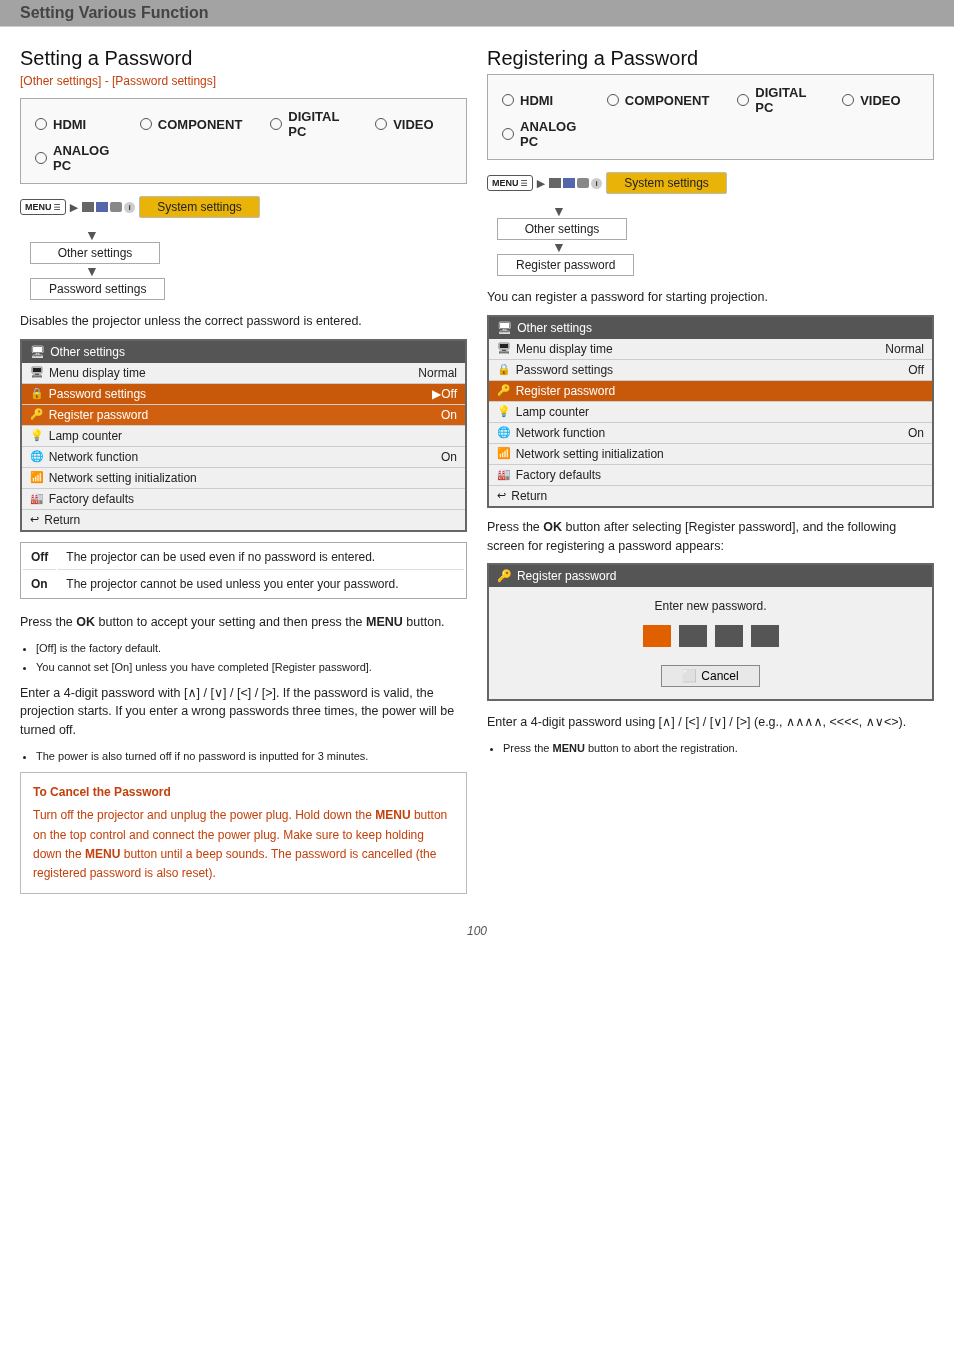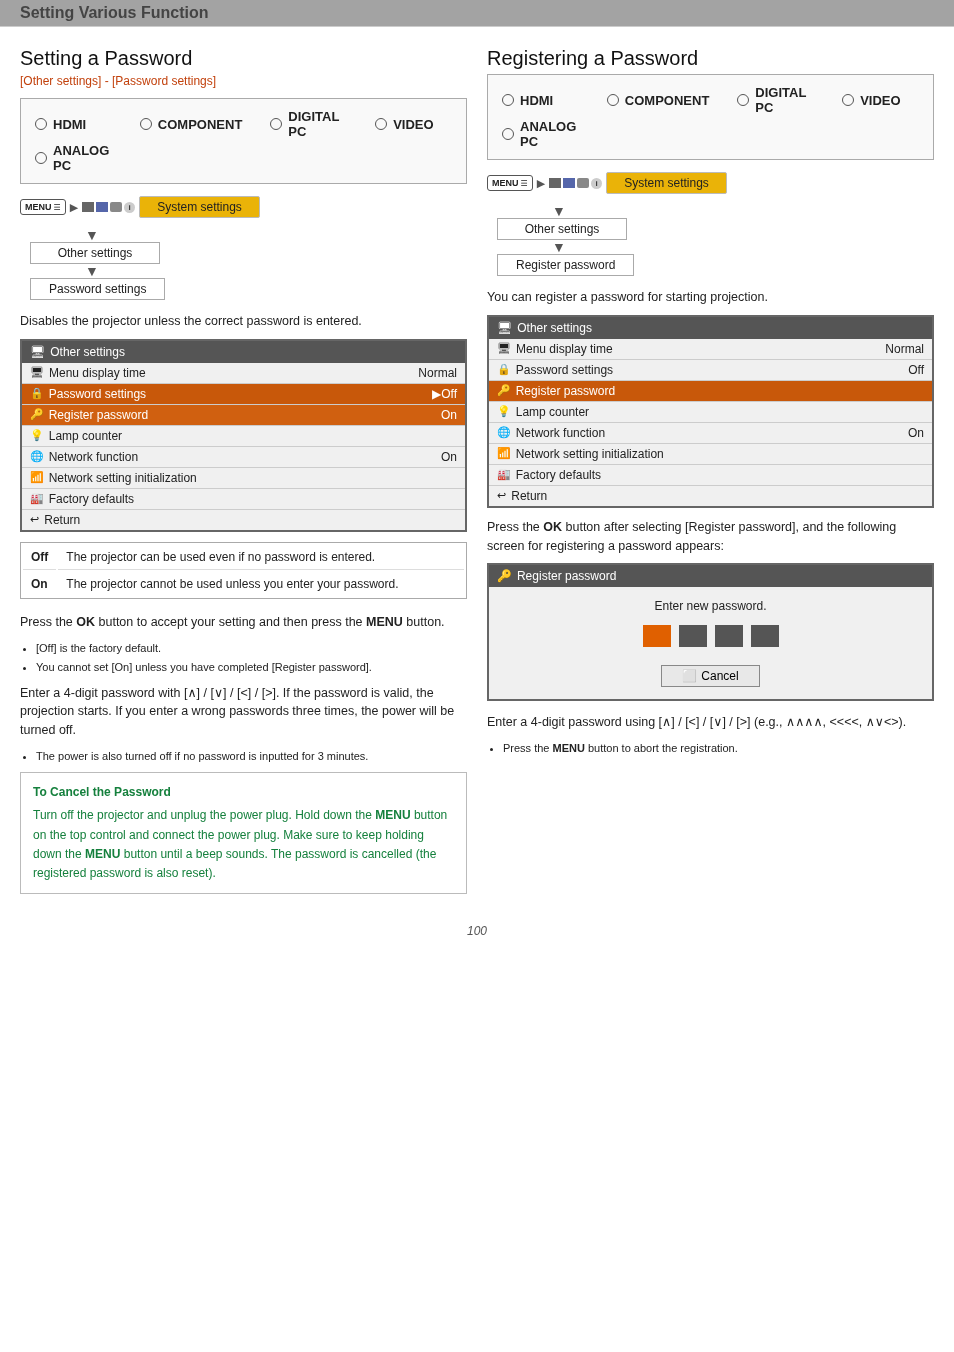--- a/index.html
+++ b/index.html
@@ -211,21 +211,21 @@
       font-size: 11px;
       line-height: 1.5;
       margin-bottom: 3px;
     }
     .note-box {
       border: 1px solid #bbb;
       padding: 10px 12px;
       font-size: 12px;
       line-height: 1.6;
       margin-top: 6px;
-      color: #15803d;
+      color: #c2410c;
     }
     .note-title {
       font-weight: bold;
       margin-bottom: 4px;
     }
     .bold-inline { font-weight: bold; }
     
     .register-dialog {
       border: 2px solid #666;
       background: #f0f0f0;

